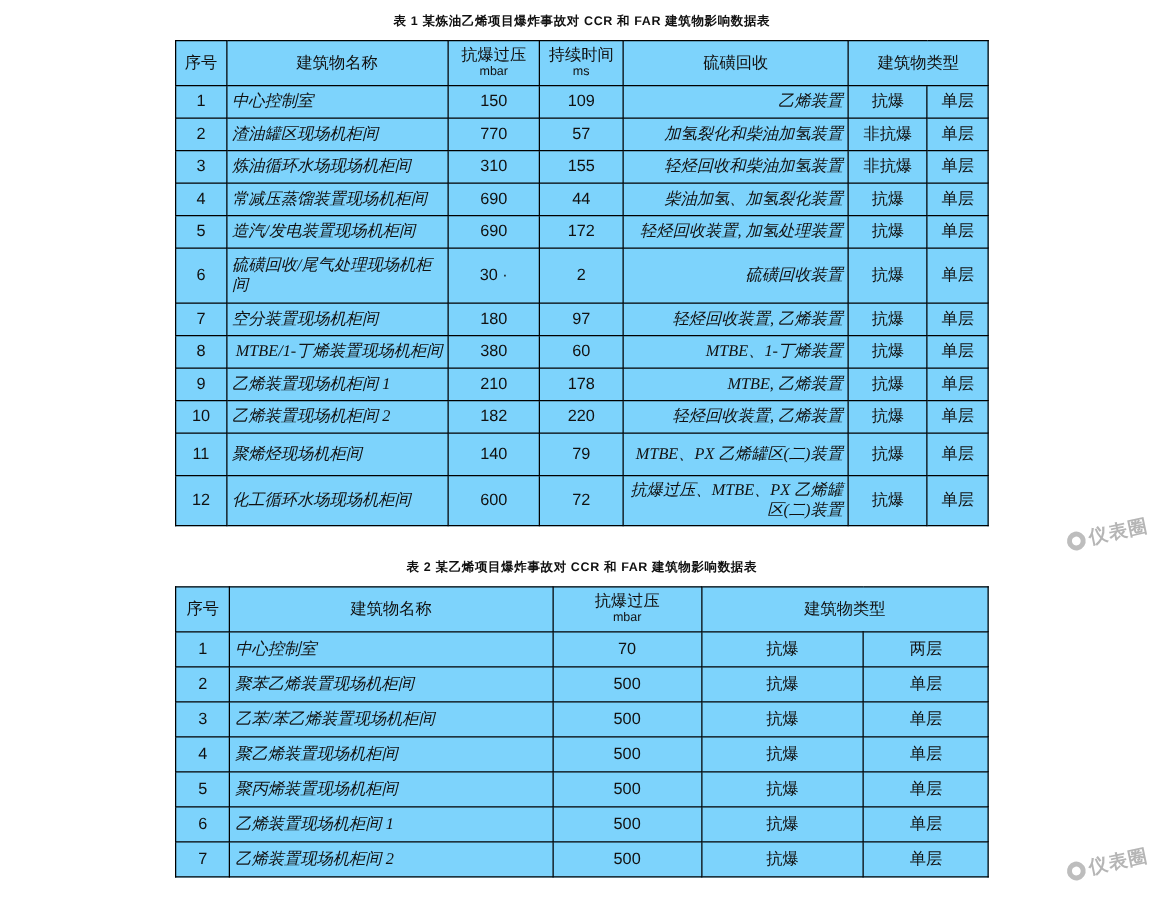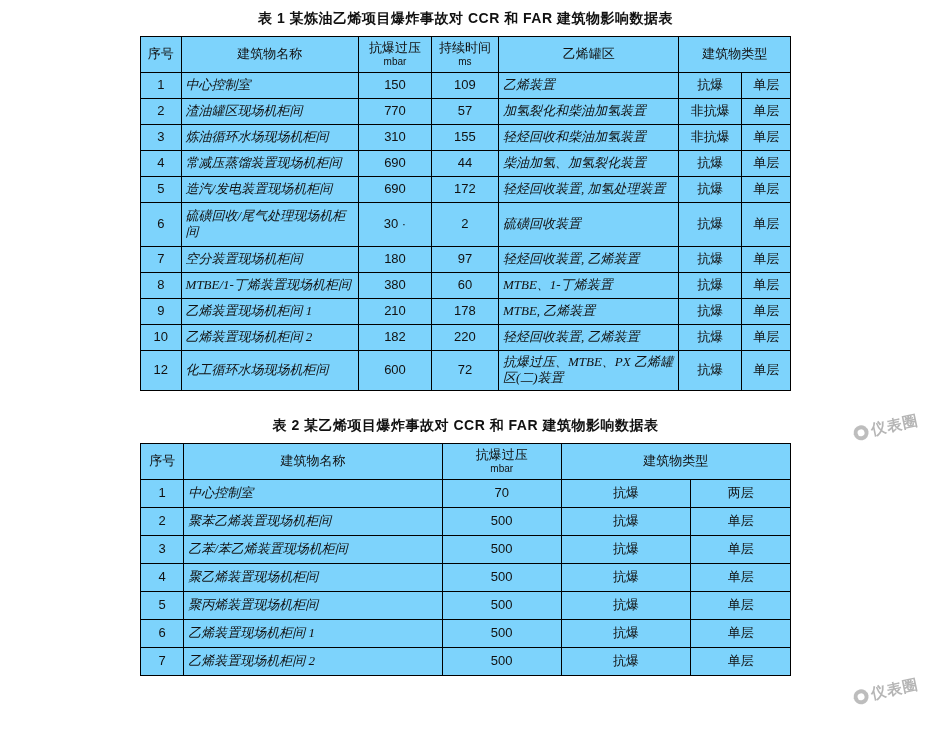--- a/index.html
+++ b/index.html
@@ -17,21 +17,21 @@
   }
   .page {
     position: relative;
     width: 931px;
     height: 739px;
     box-sizing: border-box;
   }
   .table-title {
     text-align: center;
     font-weight: bold;
-    font-size: 14px;
+    font-size: 10px;
     font-family: "Liberation Sans", "DejaVu Sans", sans-serif;
     letter-spacing: 0.5px;
   }
   #title1 { margin: 10px 0 8px 0; }
   #title2 { margin: 26px 0 8px 0; }
 
   table.doc {
     border-collapse: collapse;
     table-layout: fixed;
     margin: 0 auto;
@@ -47,21 +47,21 @@
   }
   .c { text-align: center; }
   .l { text-align: left; padding-left: 7px; font-style: italic; }
   .hdr { text-align: center; font-size: 13px; }
   .hdr .sub {
     display: block;
     font-size: 10px;
     font-family: "Liberation Sans", "DejaVu Sans", sans-serif;
   }
   .num { font-family: "Liberation Sans", "DejaVu Sans", sans-serif; font-size: 12.5px; }
-  .mixed { font-size: 12.5px; }
+  .mixed { font-size: 12.5px; text-align: right; }
 
   
   #table1 { width: 651px; }
   #table1 .col-idx { width: 40px; }
   #table1 .col-name { width: 175px; }
   #table1 .col-press { width: 72px; }
   #table1 .col-dur { width: 66px; }
   #table1 .col-src { width: 178px; }
   #table1 .col-t1 { width: 62px; }
   #table1 .col-t2 { width: 48px; }
@@ -132,21 +132,21 @@
         <td class="hdr" rowspan="1">序号</td>
         <td class="hdr">建筑物名称</td>
         <td class="hdr">
           <span>抗爆过压</span>
           <span class="sub">mbar</span>
         </td>
         <td class="hdr">
           <span>持续时间</span>
           <span class="sub">ms</span>
         </td>
-        <td class="hdr">乙烯罐区</td>
+        <td class="hdr">硫磺回收</td>
         <td class="hdr" colspan="2">建筑物类型</td>
       </tr>
     </thead>
     <tbody>
       <tr>
         <td class="c num">1</td>
         <td class="l">中心控制室</td>
         <td class="c num">150</td>
         <td class="c num">109</td>
         <td class="l mixed">乙烯装置</td>
@@ -224,20 +224,29 @@
         <td class="l mixed">MTBE, 乙烯装置</td>
         <td class="c">抗爆</td>
         <td class="c">单层</td>
       </tr>
       <tr>
         <td class="c num">10</td>
         <td class="l">乙烯装置现场机柜间 2</td>
         <td class="c num">182</td>
         <td class="c num">220</td>
         <td class="l mixed">轻烃回收装置, 乙烯装置</td>
+        <td class="c">抗爆</td>
+        <td class="c">单层</td>
+      </tr>
+      <tr style="height:34px">
+        <td class="c num">11</td>
+        <td class="l">聚烯烃现场机柜间</td>
+        <td class="c num">140</td>
+        <td class="c num">79</td>
+        <td class="l mixed">MTBE、PX 乙烯罐区(二)装置</td>
         <td class="c">抗爆</td>
         <td class="c">单层</td>
       </tr>
       <tr style="height:40px">
         <td class="c num">12</td>
         <td class="l">化工循环水场现场机柜间</td>
         <td class="c num">600</td>
         <td class="c num">72</td>
         <td class="l mixed">抗爆过压、MTBE、PX 乙烯罐区(二)装置</td>
         <td class="c">抗爆</td>

